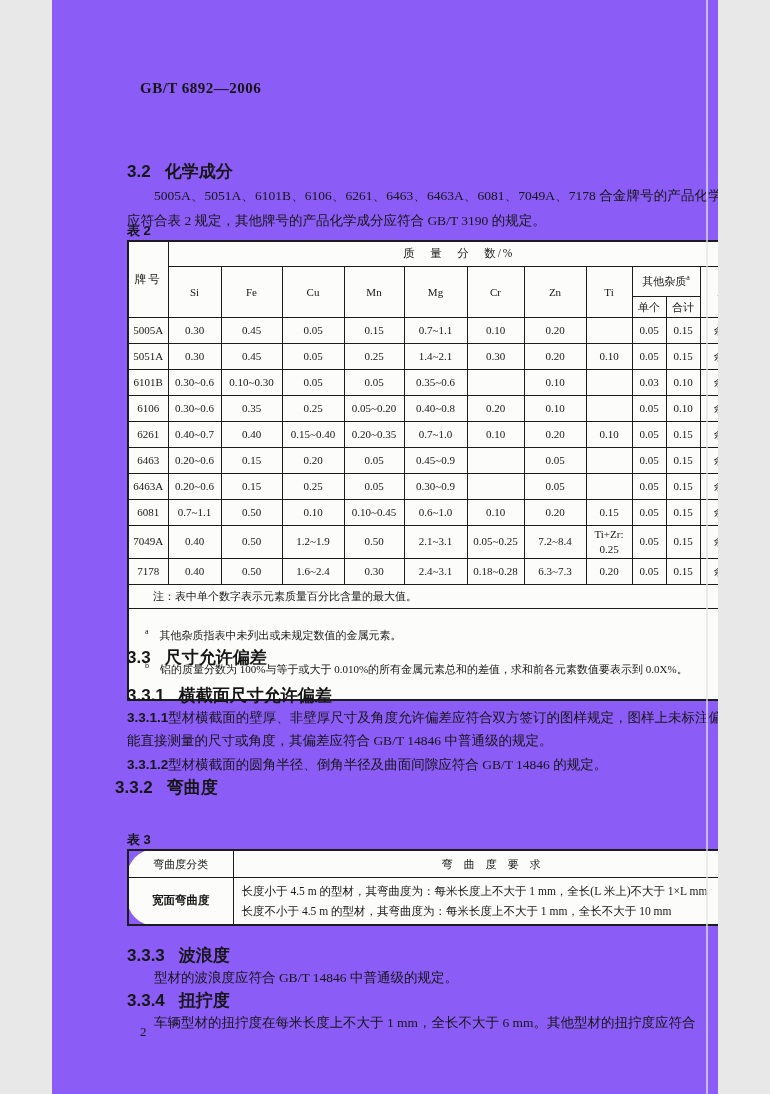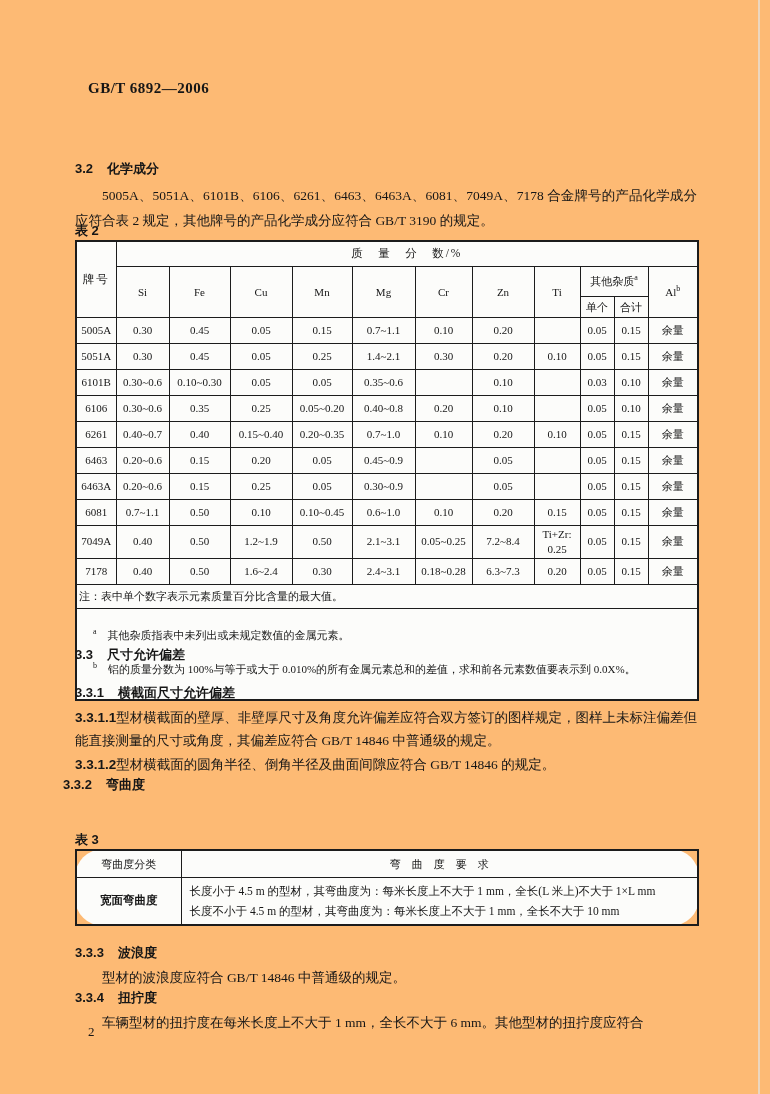--- a/index.html
+++ b/index.html
@@ -1,39 +1,39 @@
 <!DOCTYPE html>
 <html><head>
 <meta charset="utf-8">
 <style>
   html,body{margin:0;padding:0;background:#e8e8e8;}
-  .page{position:relative;width:770px;height:1094px;background:#fdba74;margin:0 auto;
+  .page{position:relative;width:666px;height:1094px;background:#8b5cf6;margin:0 auto;
         font-family:"Liberation Serif","DejaVu Serif",serif;color:#161616;overflow:hidden;}
   .page::after{content:"";position:absolute;top:0;bottom:0;right:10px;width:2px;
         background:#e2e2e0;opacity:.7;}
   .abs{position:absolute;}
   .doc-header{left:88px;top:80px;font-weight:bold;font-size:15px;letter-spacing:.5px;}
   .para{width:612px;font-size:13.5px;line-height:24px;text-align:justify;}
   .indent2{text-indent:2em;}
-  .heading{font-weight:bold;font-size:13px;font-family:"Liberation Sans","DejaVu Sans",sans-serif;}
+  .heading{font-weight:bold;font-size:17px;font-family:"Liberation Sans","DejaVu Sans",sans-serif;}
   .heading .hnum{margin-right:14px;}
   .runin{width:622px;font-size:13.5px;line-height:23px;text-align:justify;}
   .runin .hnum{font-weight:bold;font-family:"Liberation Sans","DejaVu Sans",sans-serif;}
   .tcaption{width:622px;text-align:left;font-weight:bold;font-size:13px;
         font-family:"Liberation Sans","DejaVu Sans",sans-serif;}
   table{border-collapse:collapse;table-layout:fixed;width:622px;background:#fcfcfa;}
   table,th,td{border:1px solid #1c1c1c;}
   table{border-width:2px;}
   th,td{padding:1px 1px;text-align:center;vertical-align:middle;
         font-weight:normal;font-size:11px;line-height:1.35;white-space:pre-line;overflow:hidden;}
   .t2 .hr1 th{height:22px;font-size:11.5px;letter-spacing:2px;}
   .t2 .hr2 th{height:27px;font-size:11px;}
   .t2 .hr3 th{height:18px;}
   .t2 tbody td{height:23px;}
-  .t2 .noteCell{text-align:left;padding:4px 6px 4px 2px;height:auto;}
+  .t2 .noteCell{text-align:left;padding:4px 6px 4px 24px;height:auto;}
   .t2 .fnCell{text-align:left;padding:3px 10px 5px 12px;height:auto;}
   .fn{padding-left:14px;text-indent:-10px;line-height:19px;text-align:justify;}
   sup{font-size:8px;vertical-align:super;line-height:0;}
   .t3 .hr1 th{height:24px;}
   .t3 td.lbl{font-weight:bold;font-family:"Liberation Sans","DejaVu Sans",sans-serif;font-size:11.5px;}
   .t3 td.req{text-align:left;padding:3px 8px;line-height:20px;font-size:11.5px;}
   .t3 tbody td{height:24px;}
   .pagenum{left:88px;top:1024px;font-size:13px;}
 </style>
 </head>

